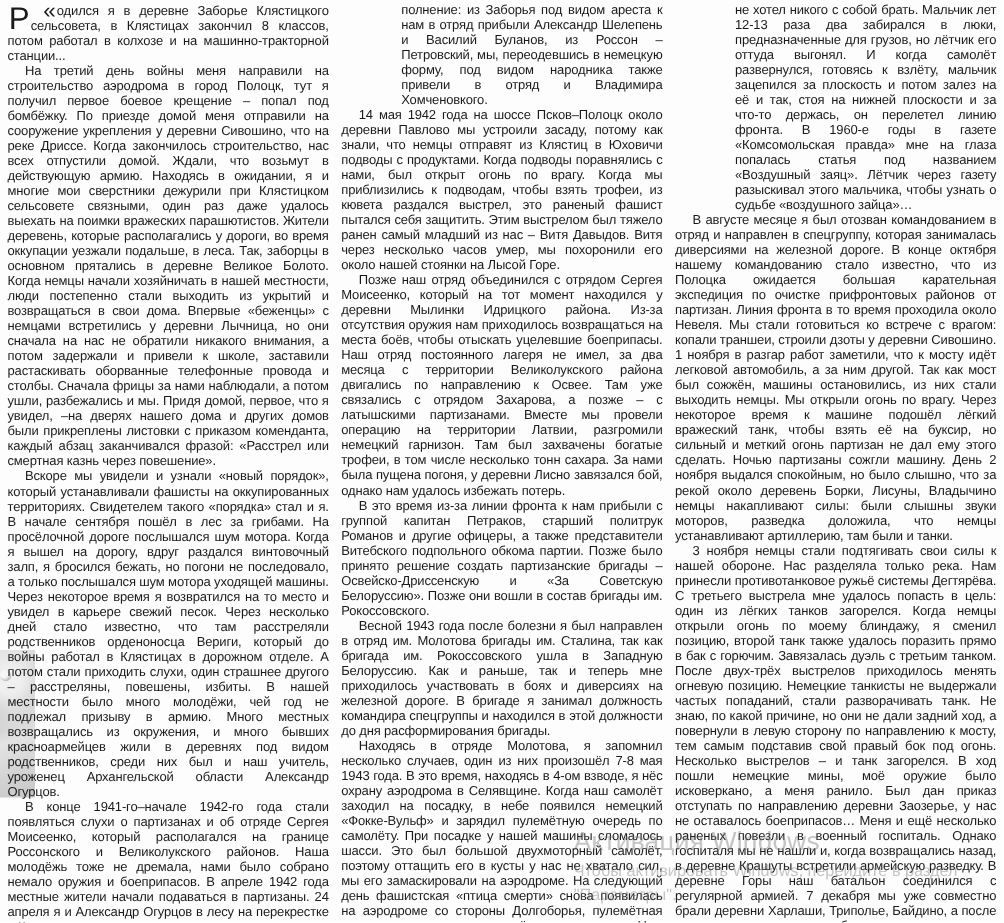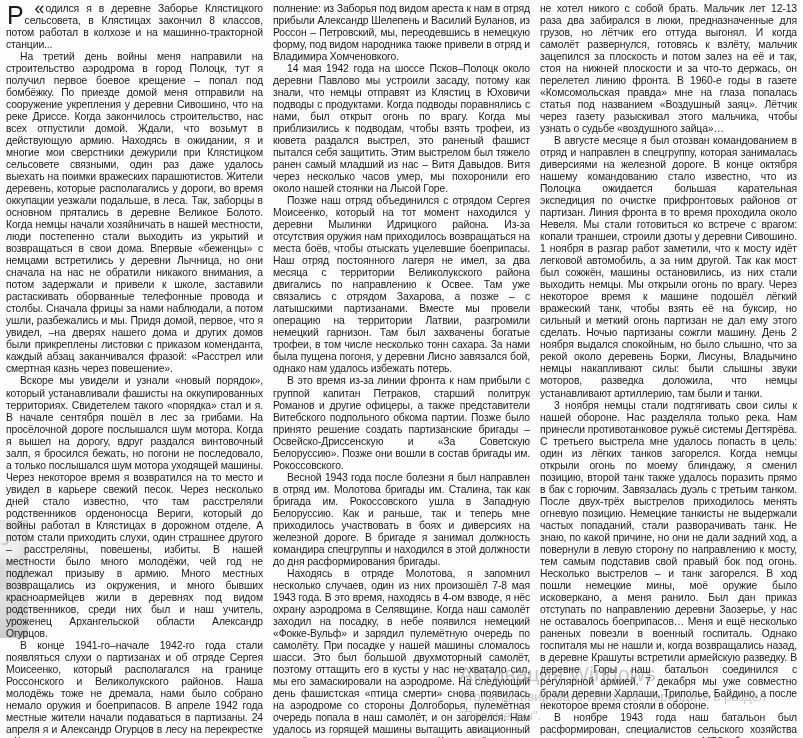--- a/index.html
+++ b/index.html
@@ -64,21 +64,21 @@
     margin: 0;
     text-align: justify;
     text-justify: inter-word;
     font-size: 10.4px;
     line-height: 12.02px;
     letter-spacing: -0.12px;
     text-indent: 14px;
     hyphens: manual;
     word-spacing: 0px;
   }
-  .para.cont { text-indent: 0; }
+  .para.cont { text-indent: 0; margin-left: 48px; }
   .dropcap-para {
     text-indent: 0;
   }
   .dropcap-para .guill {
     font-size: 18px;
     line-height: 10px;
     vertical-align: -2px;
     margin-left: 10px;
     margin-right: 1px;
   }

